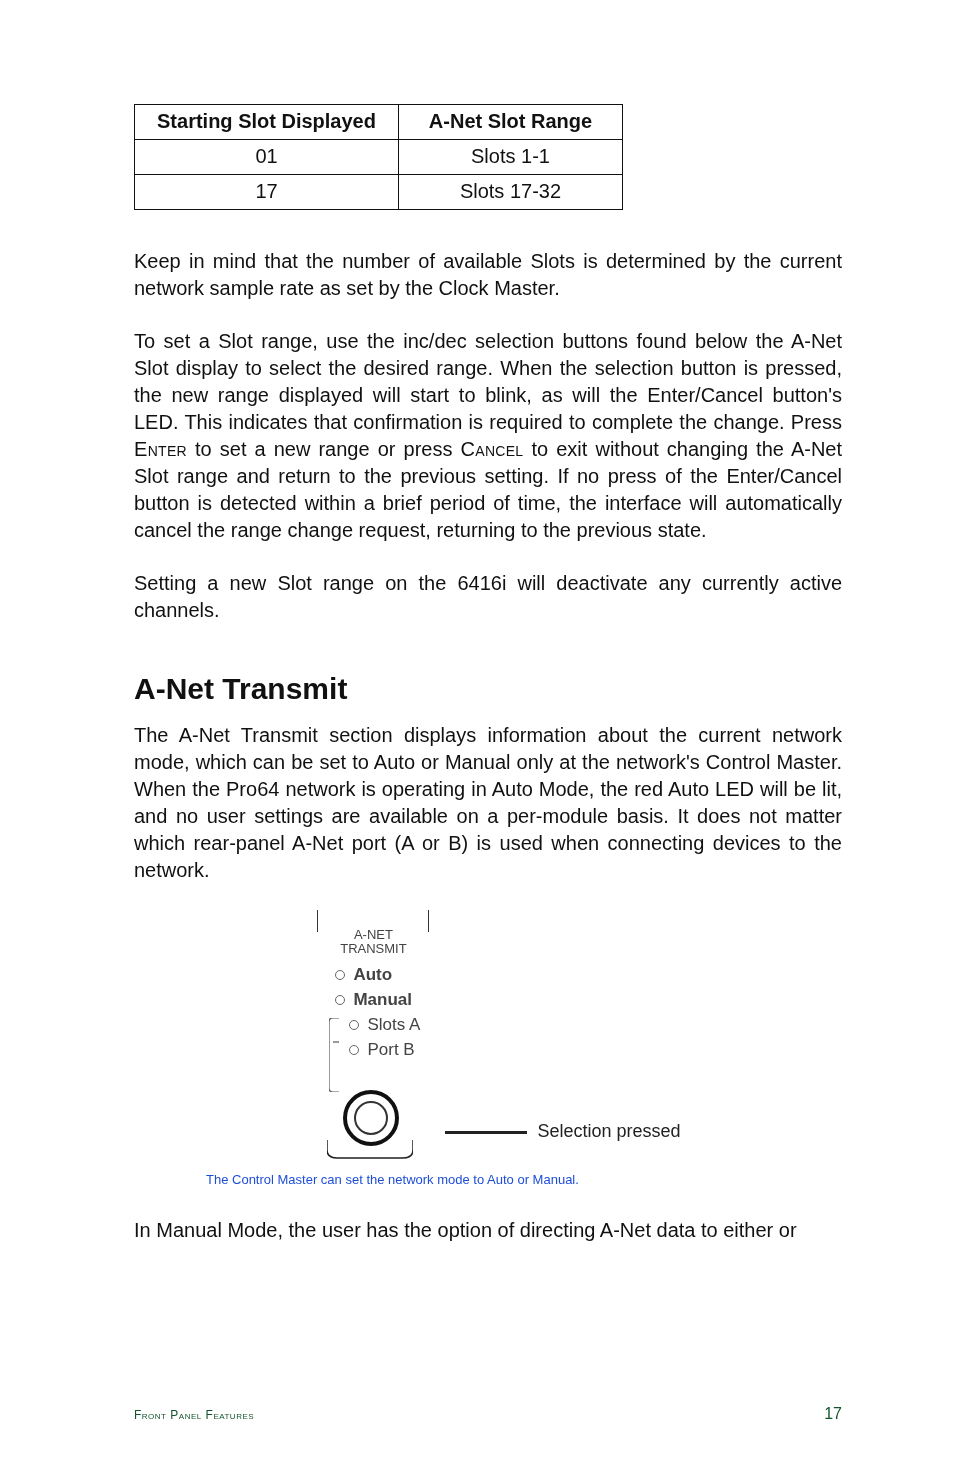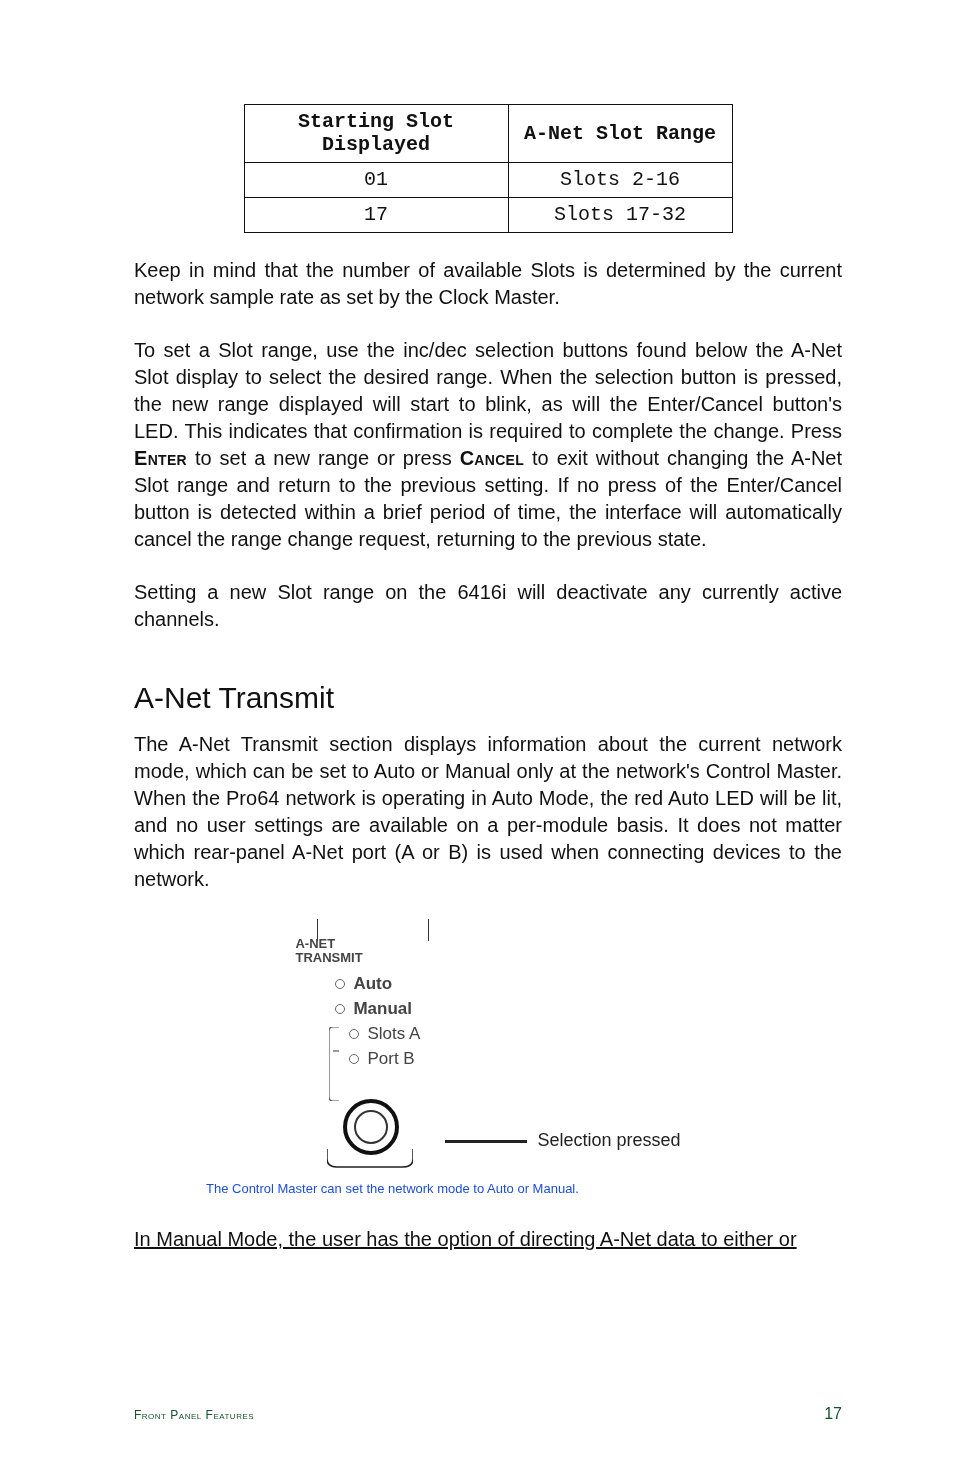--- a/index.html
+++ b/index.html
@@ -12,23 +12,22 @@
   }
   .page {
     width: 954px;
     height: 1475px;
     box-sizing: border-box;
     padding: 104px 112px 60px 134px;
     position: relative;
   }
   .table-wrap {
     display: flex;
-    justify-content: center;
-    margin-bottom: 24px;
-    font-family: Liberation Mono, monospace;
+    justify-content: flex-start;
+    margin-bottom: 38px;
   }
   table {
     border-collapse: collapse;
     border: 1px solid #111;
   }
   th, td {
     border: 1px solid #111;
     padding: 5px 14px 6px 14px;
     font-size: 20px;
     text-align: center;
@@ -47,27 +46,27 @@
     text-align: justify;
   }
   h3.subhead {
     font-size: 22px;
     font-weight: 700;
     margin: 36px 0 14px 0;
     font-family: "Trebuchet MS", "Segoe UI", Arial, sans-serif;
   }
   h2.section {
     font-size: 30px;
-    font-weight: 400;
+    font-weight: 700;
     margin: 48px 0 16px 0;
     font-family: "Trebuchet MS", "Segoe UI", Arial, sans-serif;
   }
   .smallcaps {
     font-variant: small-caps;
-    font-weight: 700;
+    font-weight: 400;
     letter-spacing: 0.3px;
   }
 
   
   .figure-wrap {
     display: flex;
     justify-content: center;
     margin-top: 6px;
   }
   .panel-row {
@@ -83,23 +82,23 @@
     position: absolute;
     top: 0;
     width: 1px;
     height: 22px;
     background: #333;
   }
   .side-tick.left { left: 22px; }
   .side-tick.right { right: 22px; }
 
   .panel-title {
-    text-align: left;
+    text-align: center;
     font-size: 13px;
-    font-weight: 700;
+    font-weight: 400;
     line-height: 1.1;
     color: #444;
     margin: 8px 0 8px 0;
   }
   .opt {
     display: flex;
     align-items: center;
     font-size: 17px;
     font-weight: 700;
     color: #444;
@@ -211,21 +210,21 @@
     <table>
       <thead>
         <tr>
           <th>Starting Slot Displayed</th>
           <th>A-Net Slot Range</th>
         </tr>
       </thead>
       <tbody>
         <tr>
           <td>01</td>
-          <td>Slots 2-16</td>
+          <td>Slots 1-1</td>
         </tr>
         <tr>
           <td>17</td>
           <td>Slots 17-32</td>
         </tr>
       </tbody>
     </table>
   </div>
 
   <p class="body">Keep in mind that the number of available Slots is determined by the current network sample rate as set by the Clock Master.</p>
@@ -287,20 +286,20 @@
           </div>
         </div>
       </div>
       <div class="lead-line"></div>
       <div class="lead-label">Selection pressed</div>
     </div>
   </div>
 
   <div class="caption">The Control Master can set the network mode to Auto or Manual.</div>
 
-  <p class="body" style="margin-bottom:0;text-decoration:underline;">In Manual Mode, the user has the option of directing A-Net data to either or</p>
+  <p class="body" style="margin-bottom:0;">In Manual Mode, the user has the option of directing A-Net data to either or</p>
 
   <div class="footer">
     <span class="left">Front Panel Features</span>
     <span class="right">17</span>
   </div>
 
 </div>
 
 </body></html>

